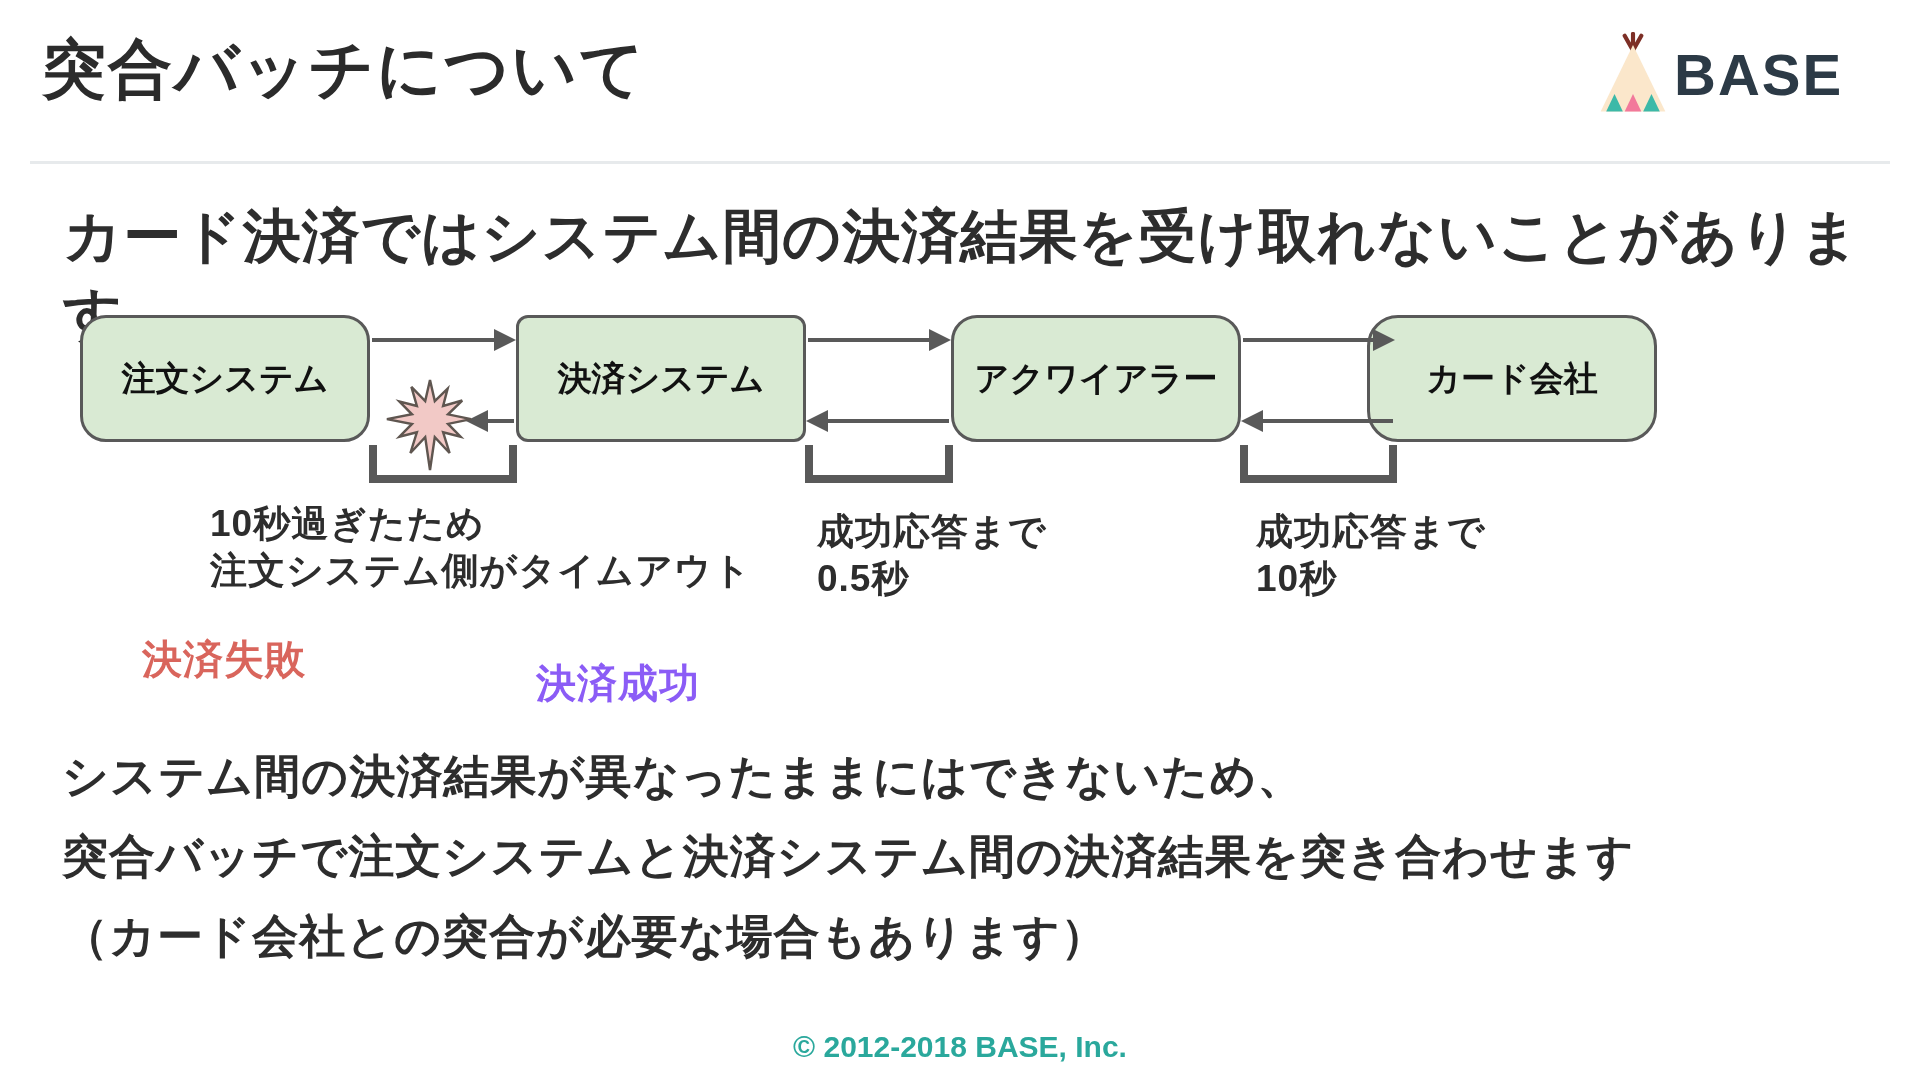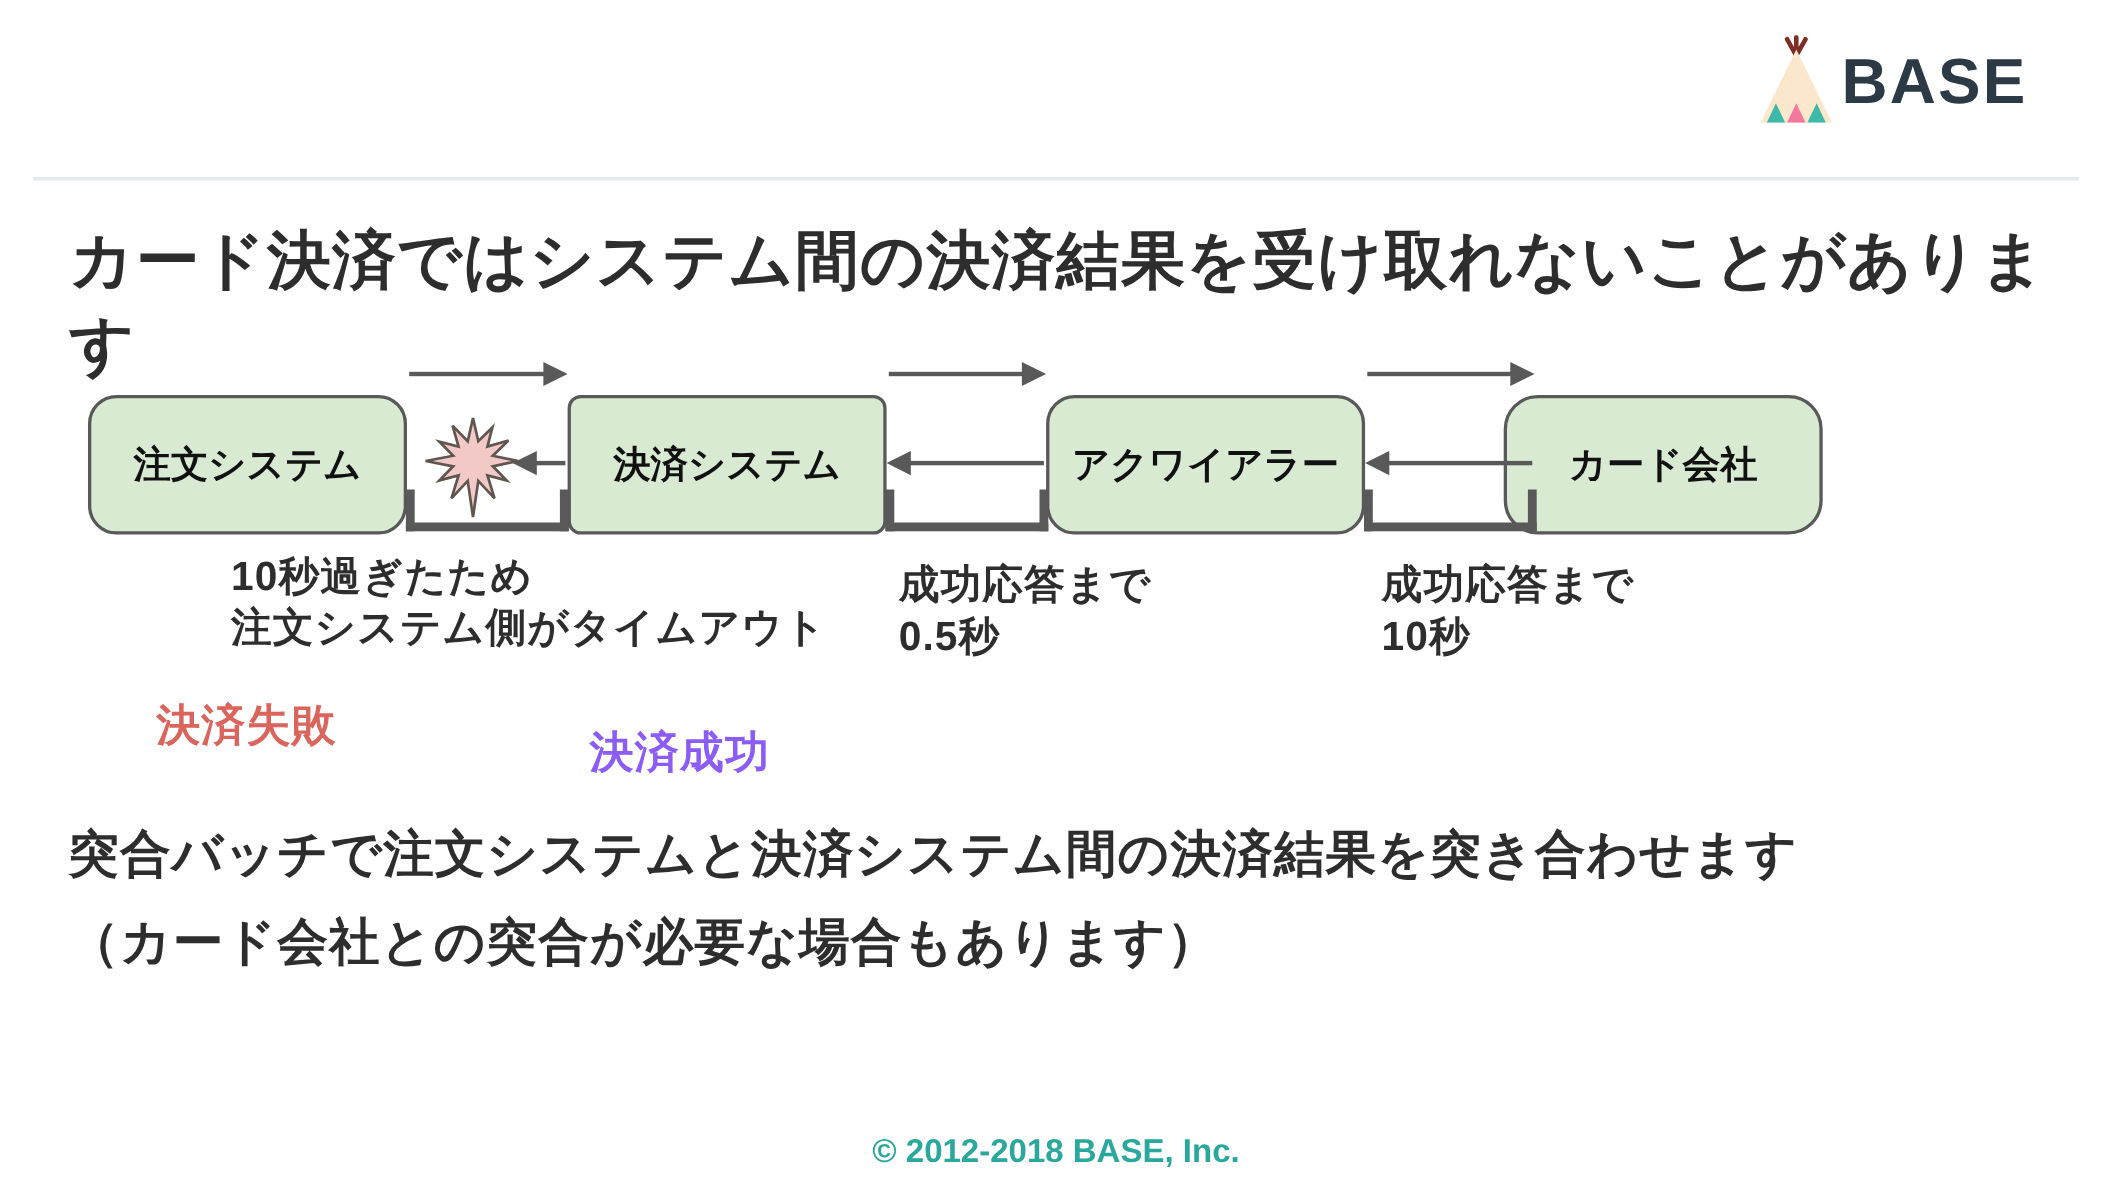--- a/index.html
+++ b/index.html
@@ -9,21 +9,21 @@
   
   .title{position:absolute;left:42px;top:26px;font-size:64px;font-weight:900;color:#2b2b2b;letter-spacing:2px;}
   .logo{position:absolute;left:1596px;top:32px;display:flex;align-items:center;gap:4px;}
   .brand-name{font-size:58px;font-weight:800;color:#2c3a46;letter-spacing:2px;}
   .divider{position:absolute;left:30px;right:30px;top:161px;height:3px;background:#e7eaec;}
 
   
   .intro{position:absolute;left:63px;top:198px;font-size:58px;font-weight:800;color:#2d2d2d;letter-spacing:1px;}
 
   
-  .node{position:absolute;top:315px;width:290px;height:127px;background:#d9ead3;border:3px solid #595959;border-radius:26px;display:flex;align-items:center;justify-content:center;font-size:34px;font-weight:800;color:#111;box-sizing:border-box;margin-top:44px;}
+  .node{position:absolute;top:315px;width:290px;height:127px;background:#d9ead3;border:3px solid #595959;border-radius:26px;display:flex;align-items:center;justify-content:center;font-size:34px;font-weight:800;color:#111;box-sizing:border-box;}
   .node1{left:80px;}.node2{left:516px;border-radius:12px;}.node3{left:951px;}.node4{left:1367px;border-radius:31px;}
 
   
   .arrow{position:absolute;height:22px;}
   .arrow .line{position:absolute;top:9px;height:4px;background:#595959;}
   .arrow.fwd{top:329px;}
   .arrow.back{top:410px;}
   .arrow.fwd .line{left:0;right:16px;}
   .arrow.back .line{left:16px;right:0;}
   .arrow .head{position:absolute;top:0;width:0;height:0;border-top:11px solid transparent;border-bottom:11px solid transparent;}
@@ -61,20 +61,21 @@
   .summary div{line-height:80px;}
 
   
   .footer{position:absolute;left:0;top:1030px;width:100%;text-align:center;font-size:30px;font-weight:700;color:#2aa89c;}
 </style>
 </head>
 <body>
 
 <div class="slide">
 
+  <div class="title">突合バッチについて</div>
 
   <div class="logo">
     <svg class="tent" viewBox="0 0 80 92" width="74" height="85" aria-hidden="true">
       <path d="M40 20 L31 4 M40 20 L40 2 M40 20 L49 4" stroke="#7d2f26" stroke-width="4.5" fill="none" stroke-linecap="round"></path>
       <path d="M40 14 L75 86 L5 86 Z" fill="#fbe7cb"></path>
       <polygon points="11,86 29,86 20,67" fill="#3cb9a8"></polygon>
       <polygon points="31,86 49,86 40,67" fill="#f2799b"></polygon>
       <polygon points="51,86 69,86 60,67" fill="#3cb9a8"></polygon>
     </svg>
     <div class="brand-name">BASE</div>
@@ -133,19 +134,20 @@
   </div>
   <div class="annotation ann3">
     <div>成功応答まで</div>
     <div>10秒</div>
   </div>
 
   <div class="status status-fail">決済失敗</div>
   <div class="status status-success">決済成功</div>
 
   <div class="summary">
+    <div>システム間の決済結果が異なったままにはできないため、</div>
     <div>突合バッチで注文システムと決済システム間の決済結果を突き合わせます</div>
     <div>（カード会社との突合が必要な場合もあります）</div>
   </div>
 
   <div class="footer">© 2012-2018 BASE, Inc.</div>
 
 </div>
 
 </body></html>

